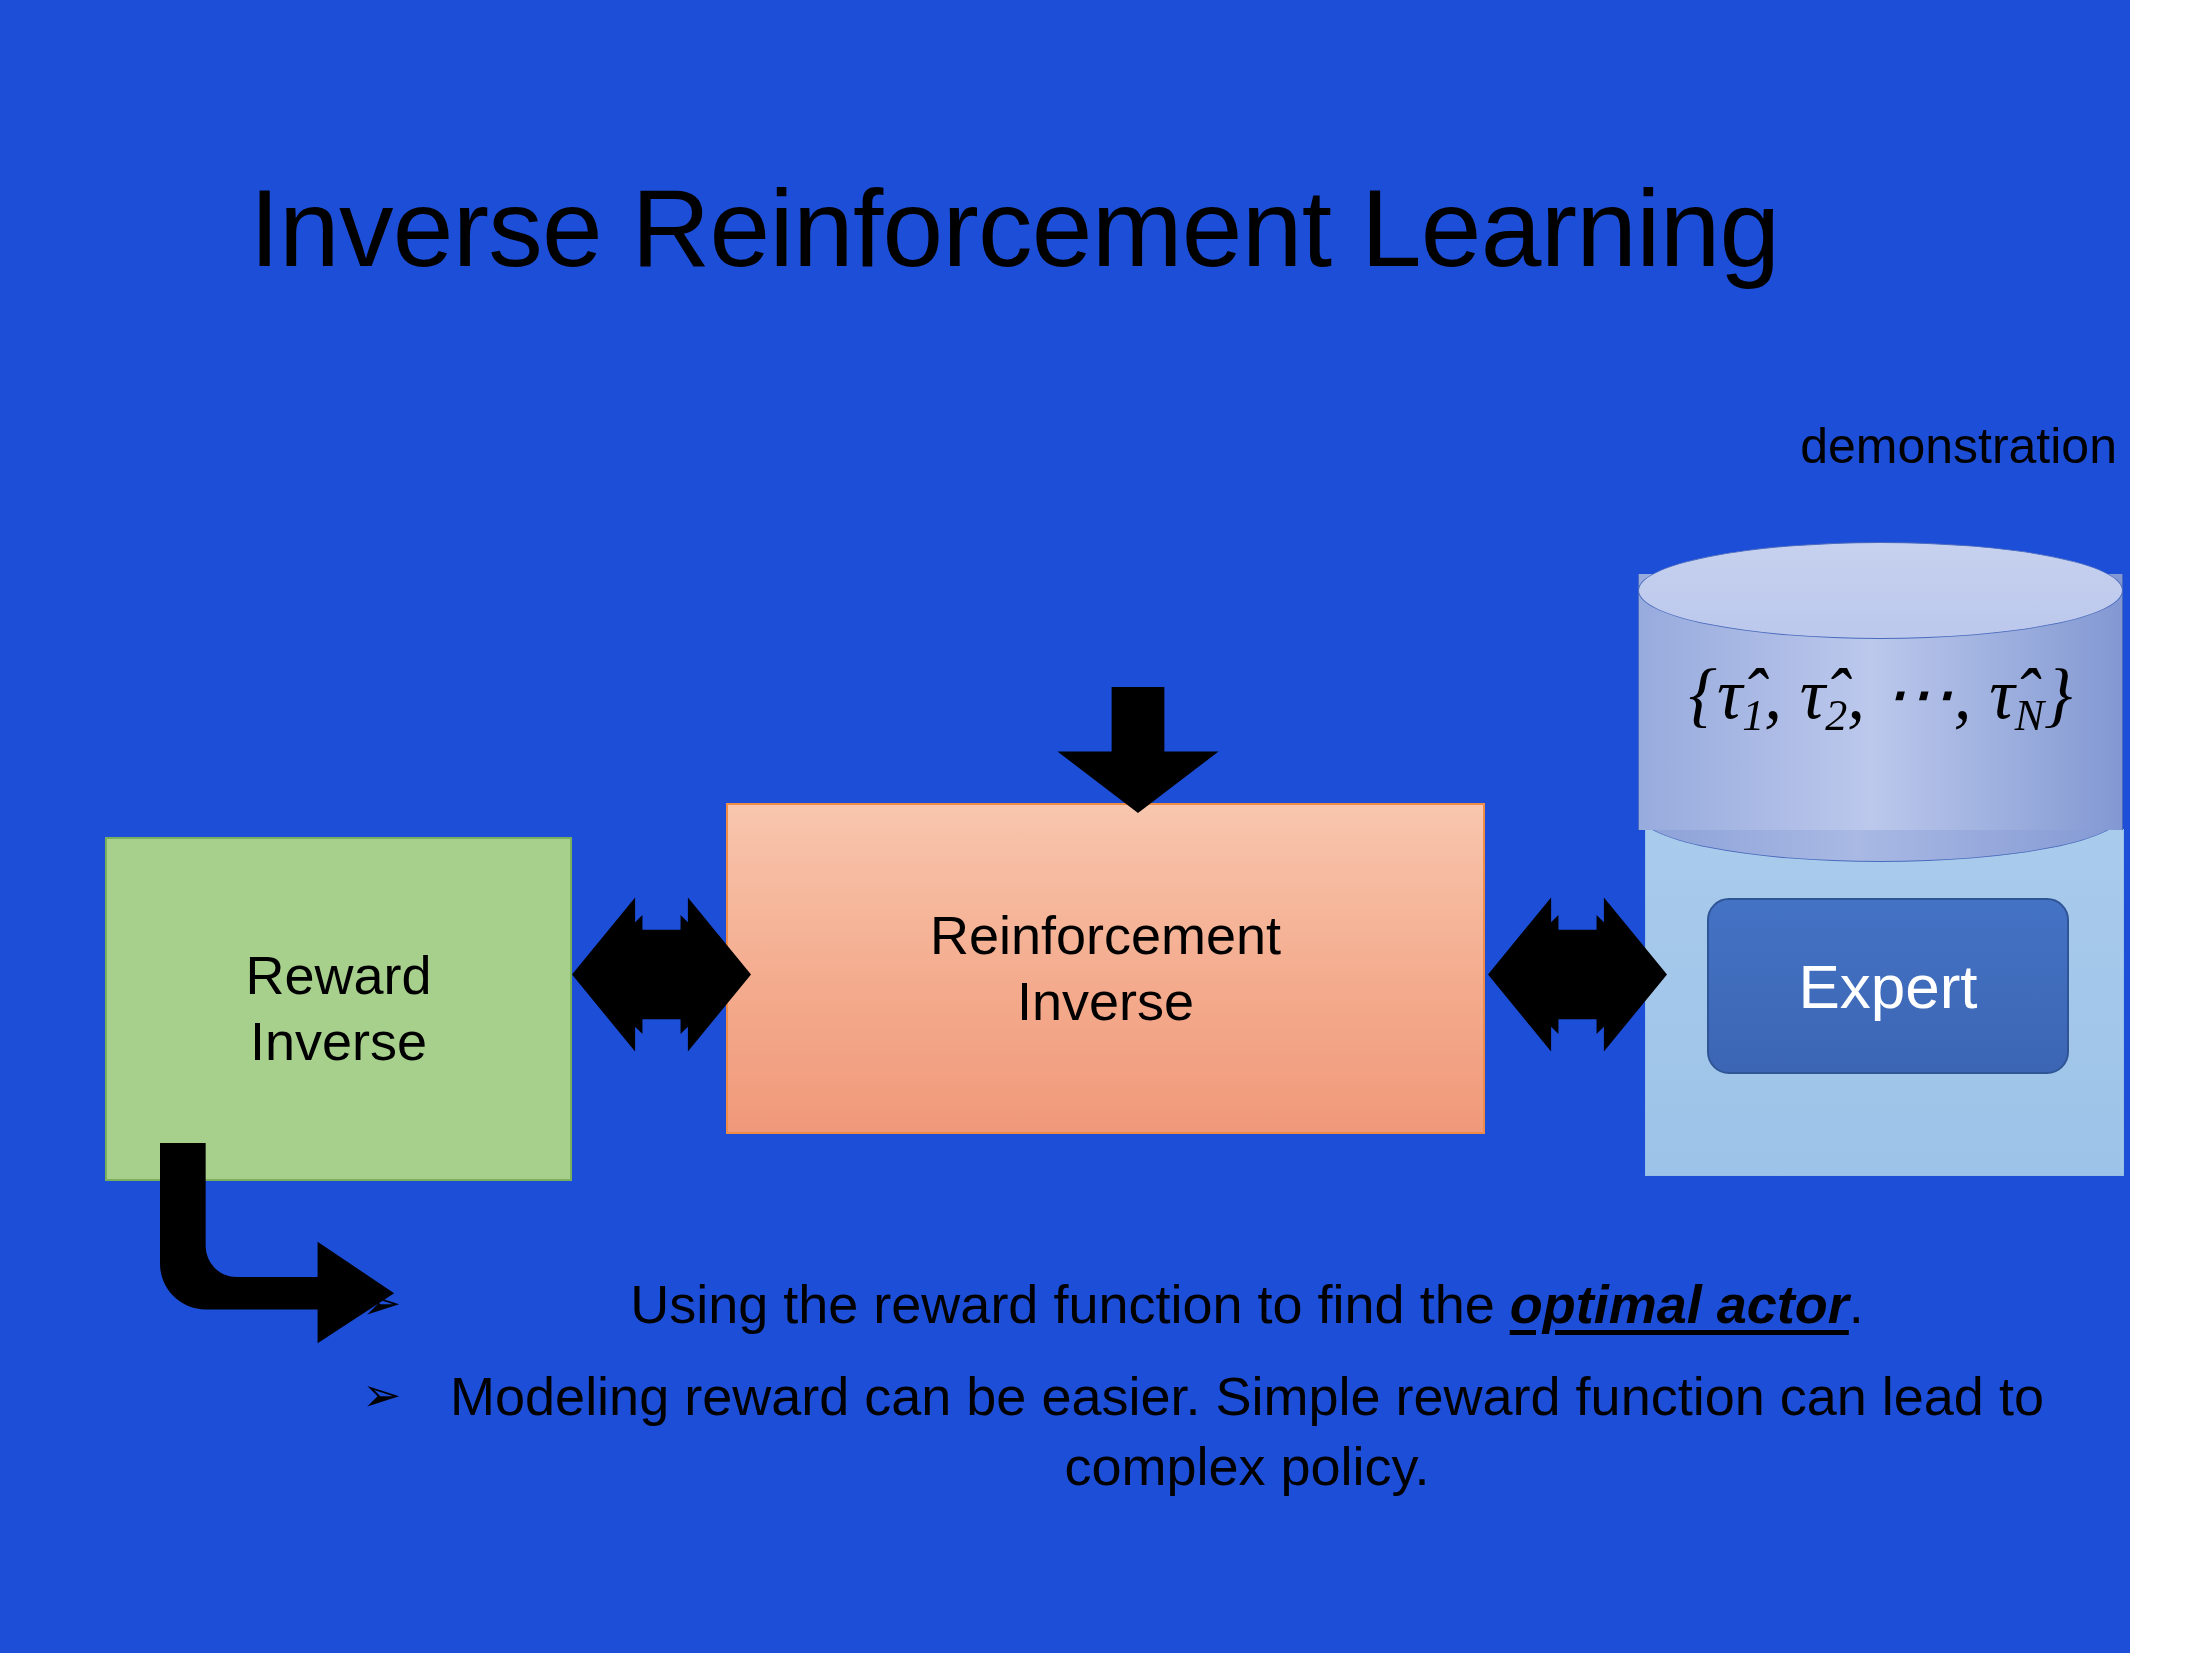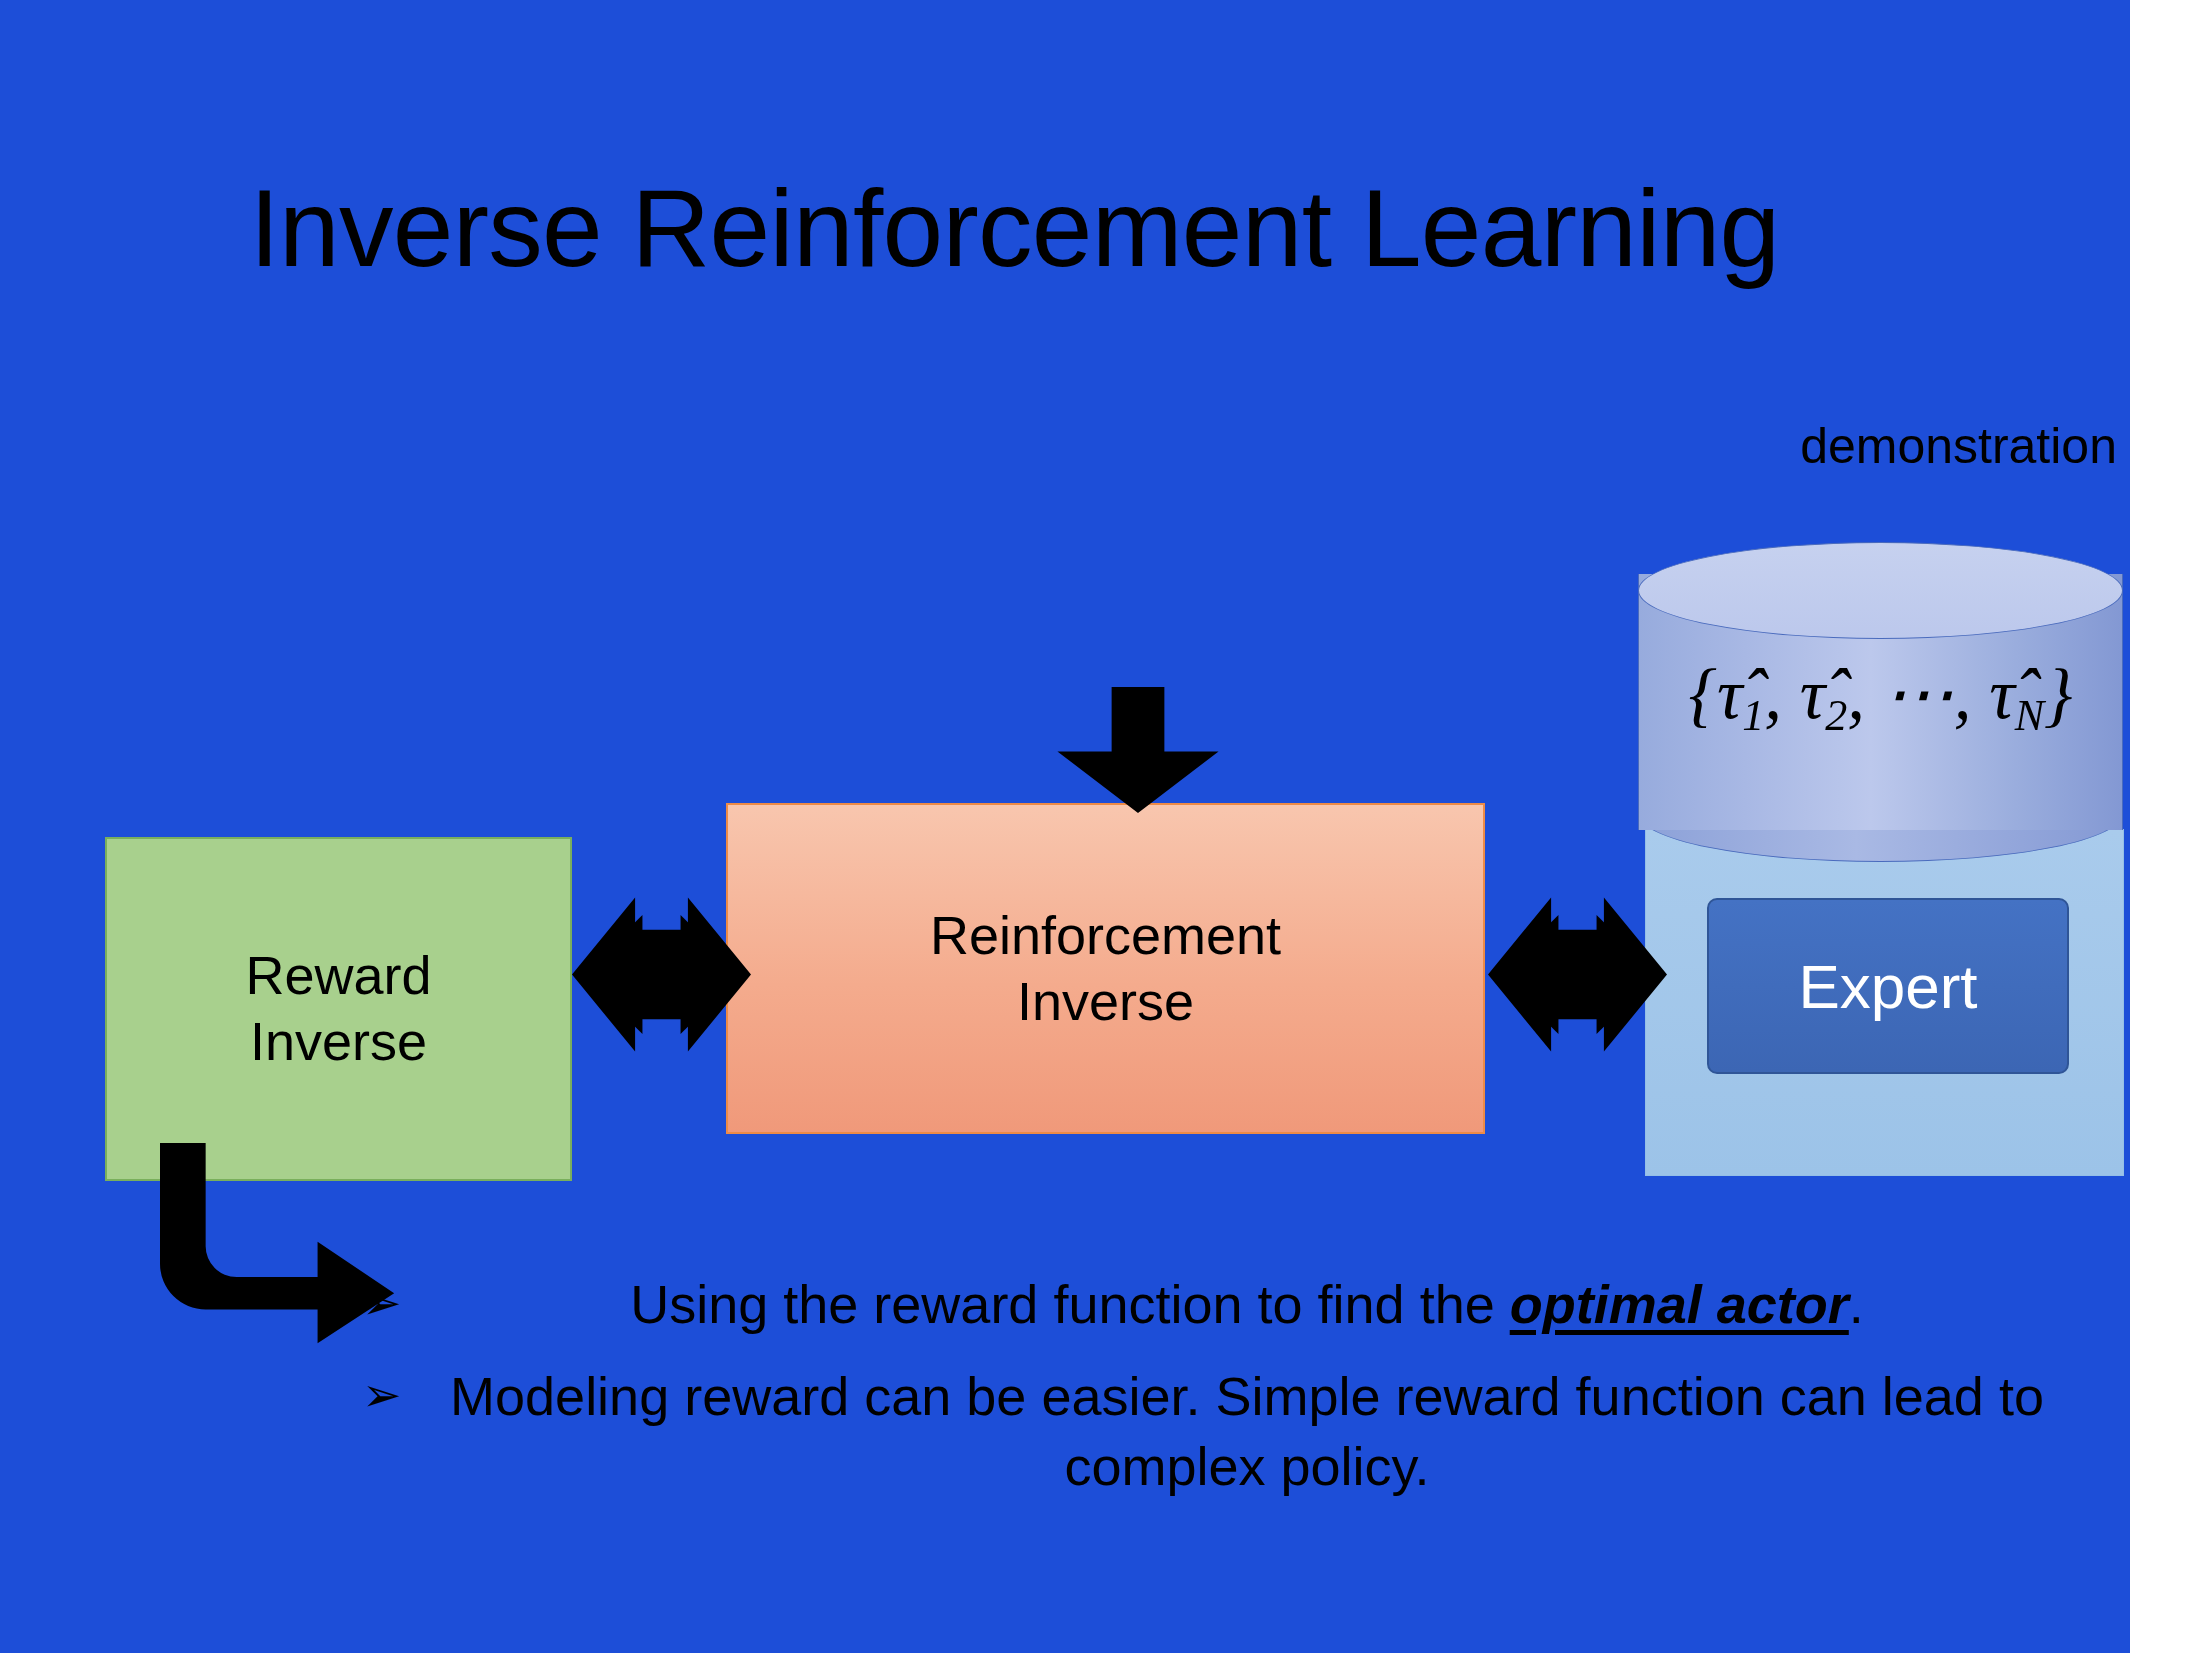--- a/index.html
+++ b/index.html
@@ -85,21 +85,21 @@
     background: linear-gradient(180deg, #a9cbec 0%, #9cc3e8 100%);
     border: 0.7px solid #95bfe6;
     box-sizing: border-box;
   }
   #expert-chip {
     position: absolute;
     left: 1707px;
     top: 898px;
     width: 362px;
     height: 176px;
-    border-radius: 10px;
+    border-radius: 22px;
     background: linear-gradient(180deg, #4472c4 0%, #3c66b4 100%);
     border: 2.2px solid #2f5597;
     box-sizing: border-box;
     display: flex;
     align-items: center;
     justify-content: center;
     color: #ffffff;
     font-size: 62px;
   }
 

